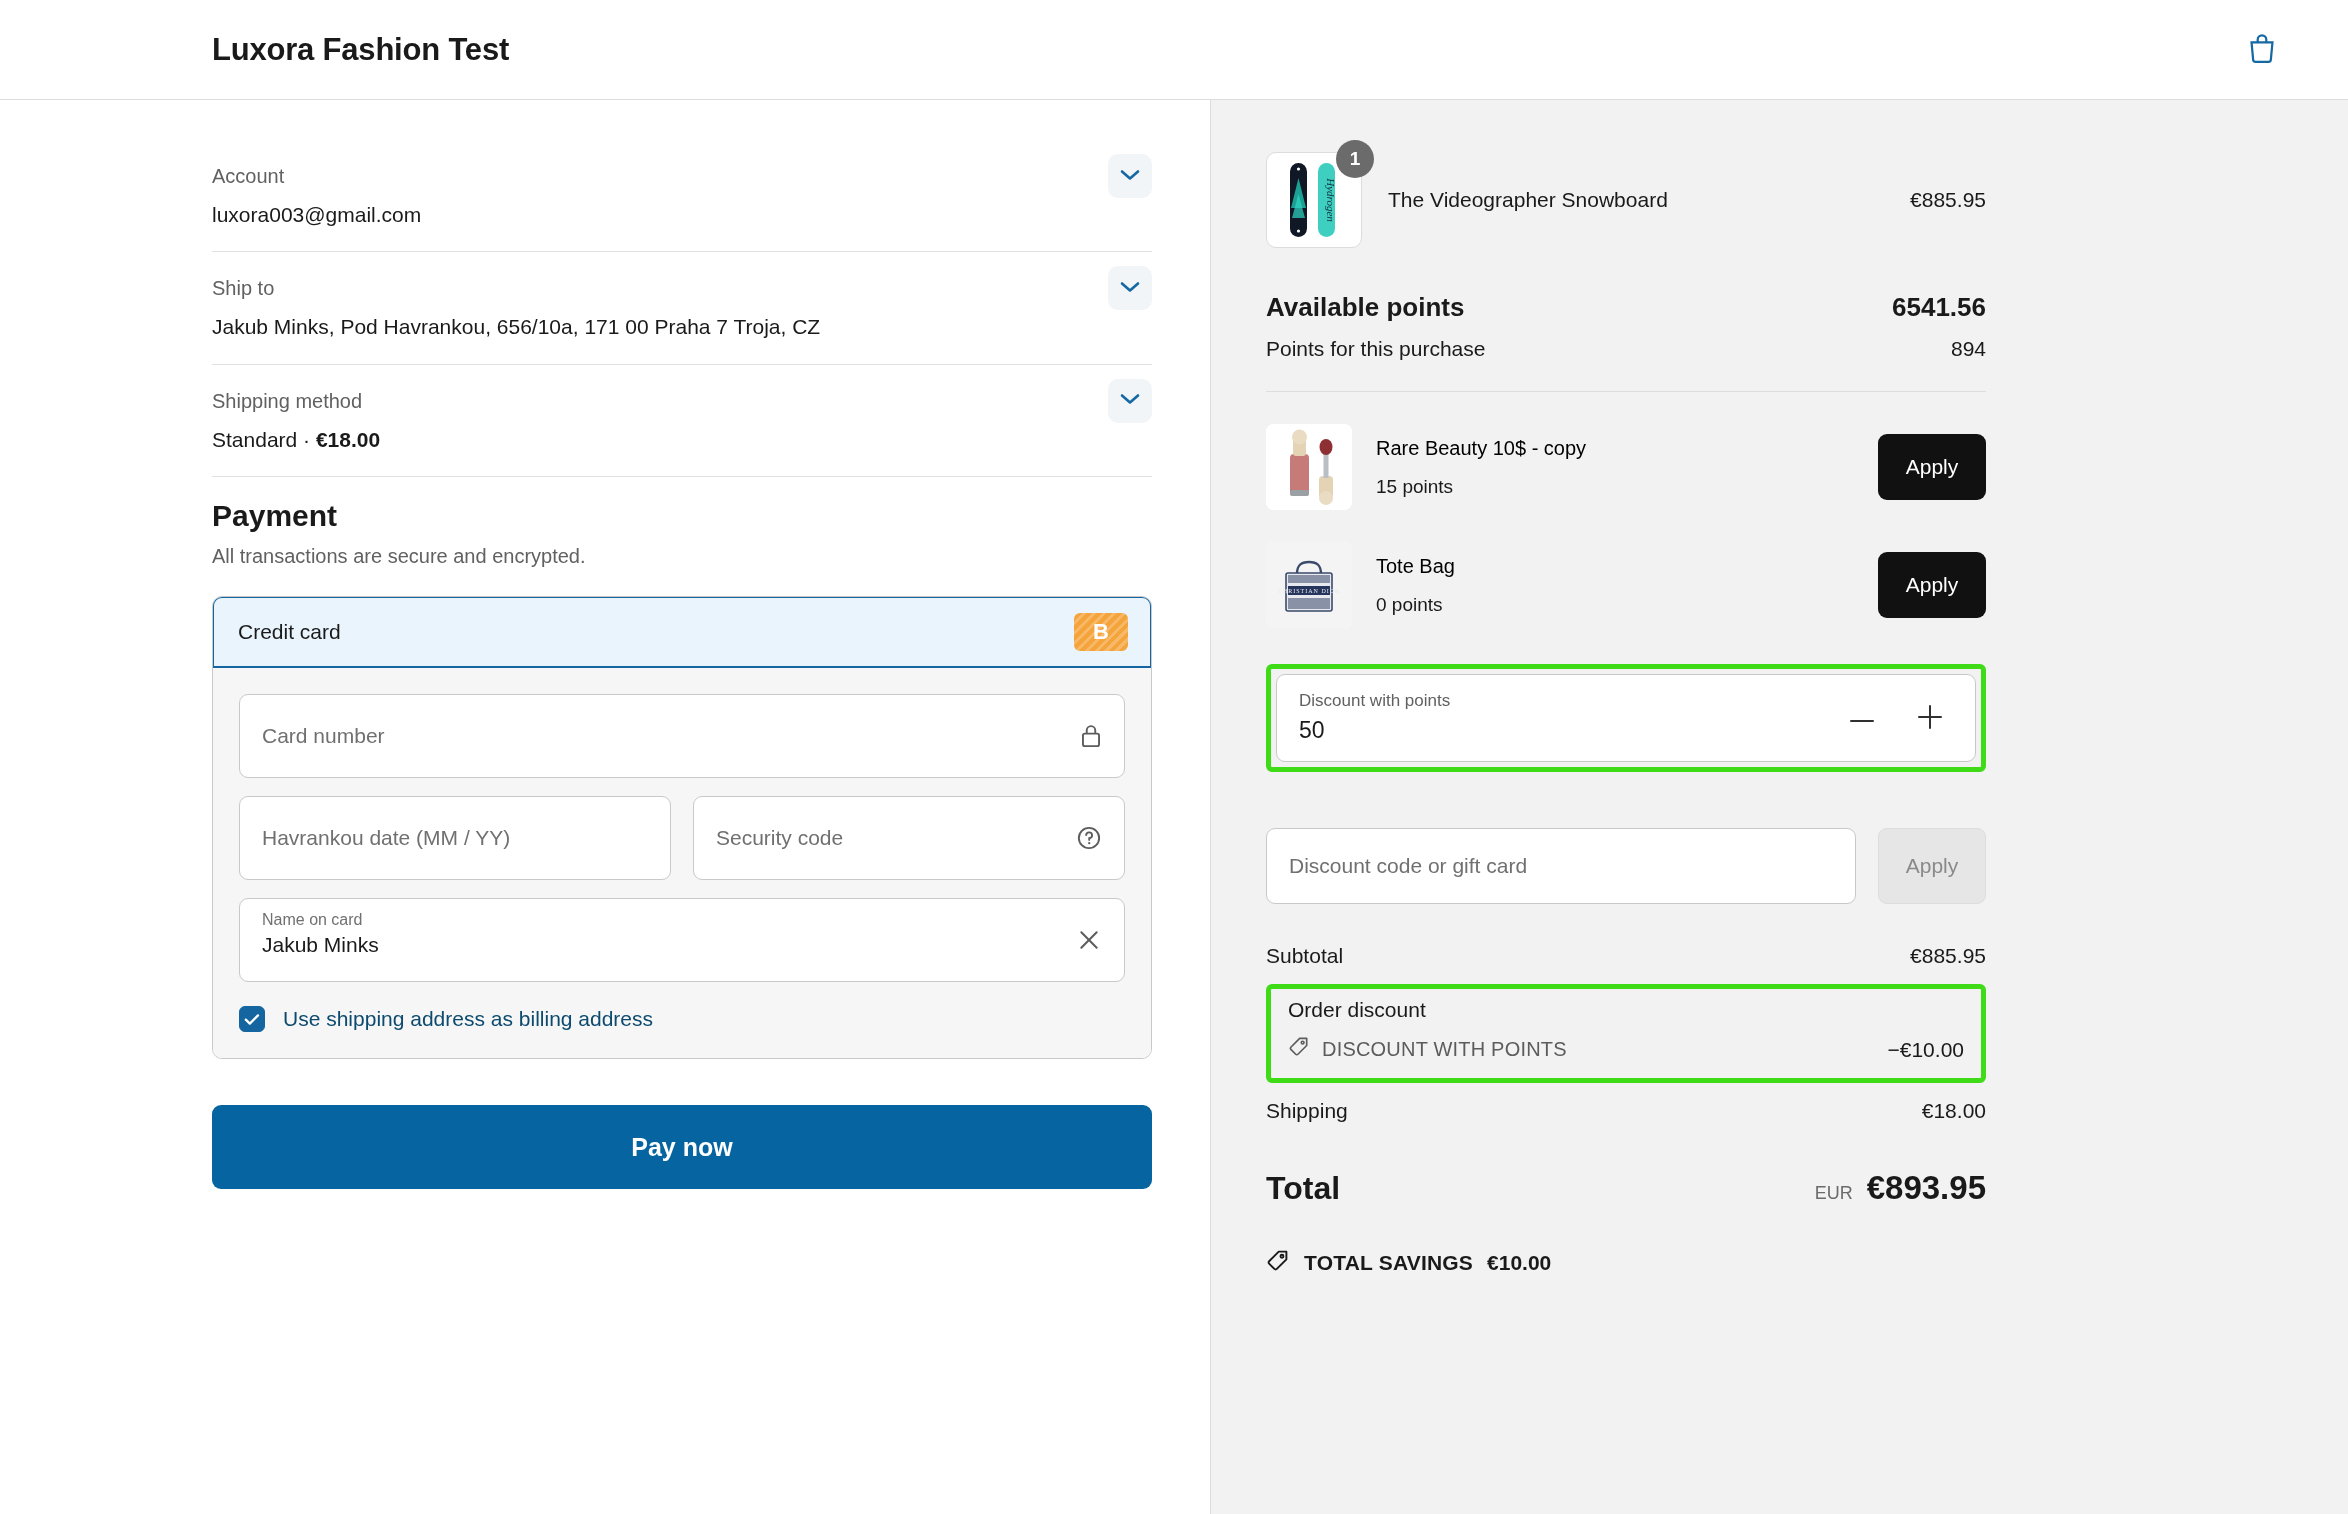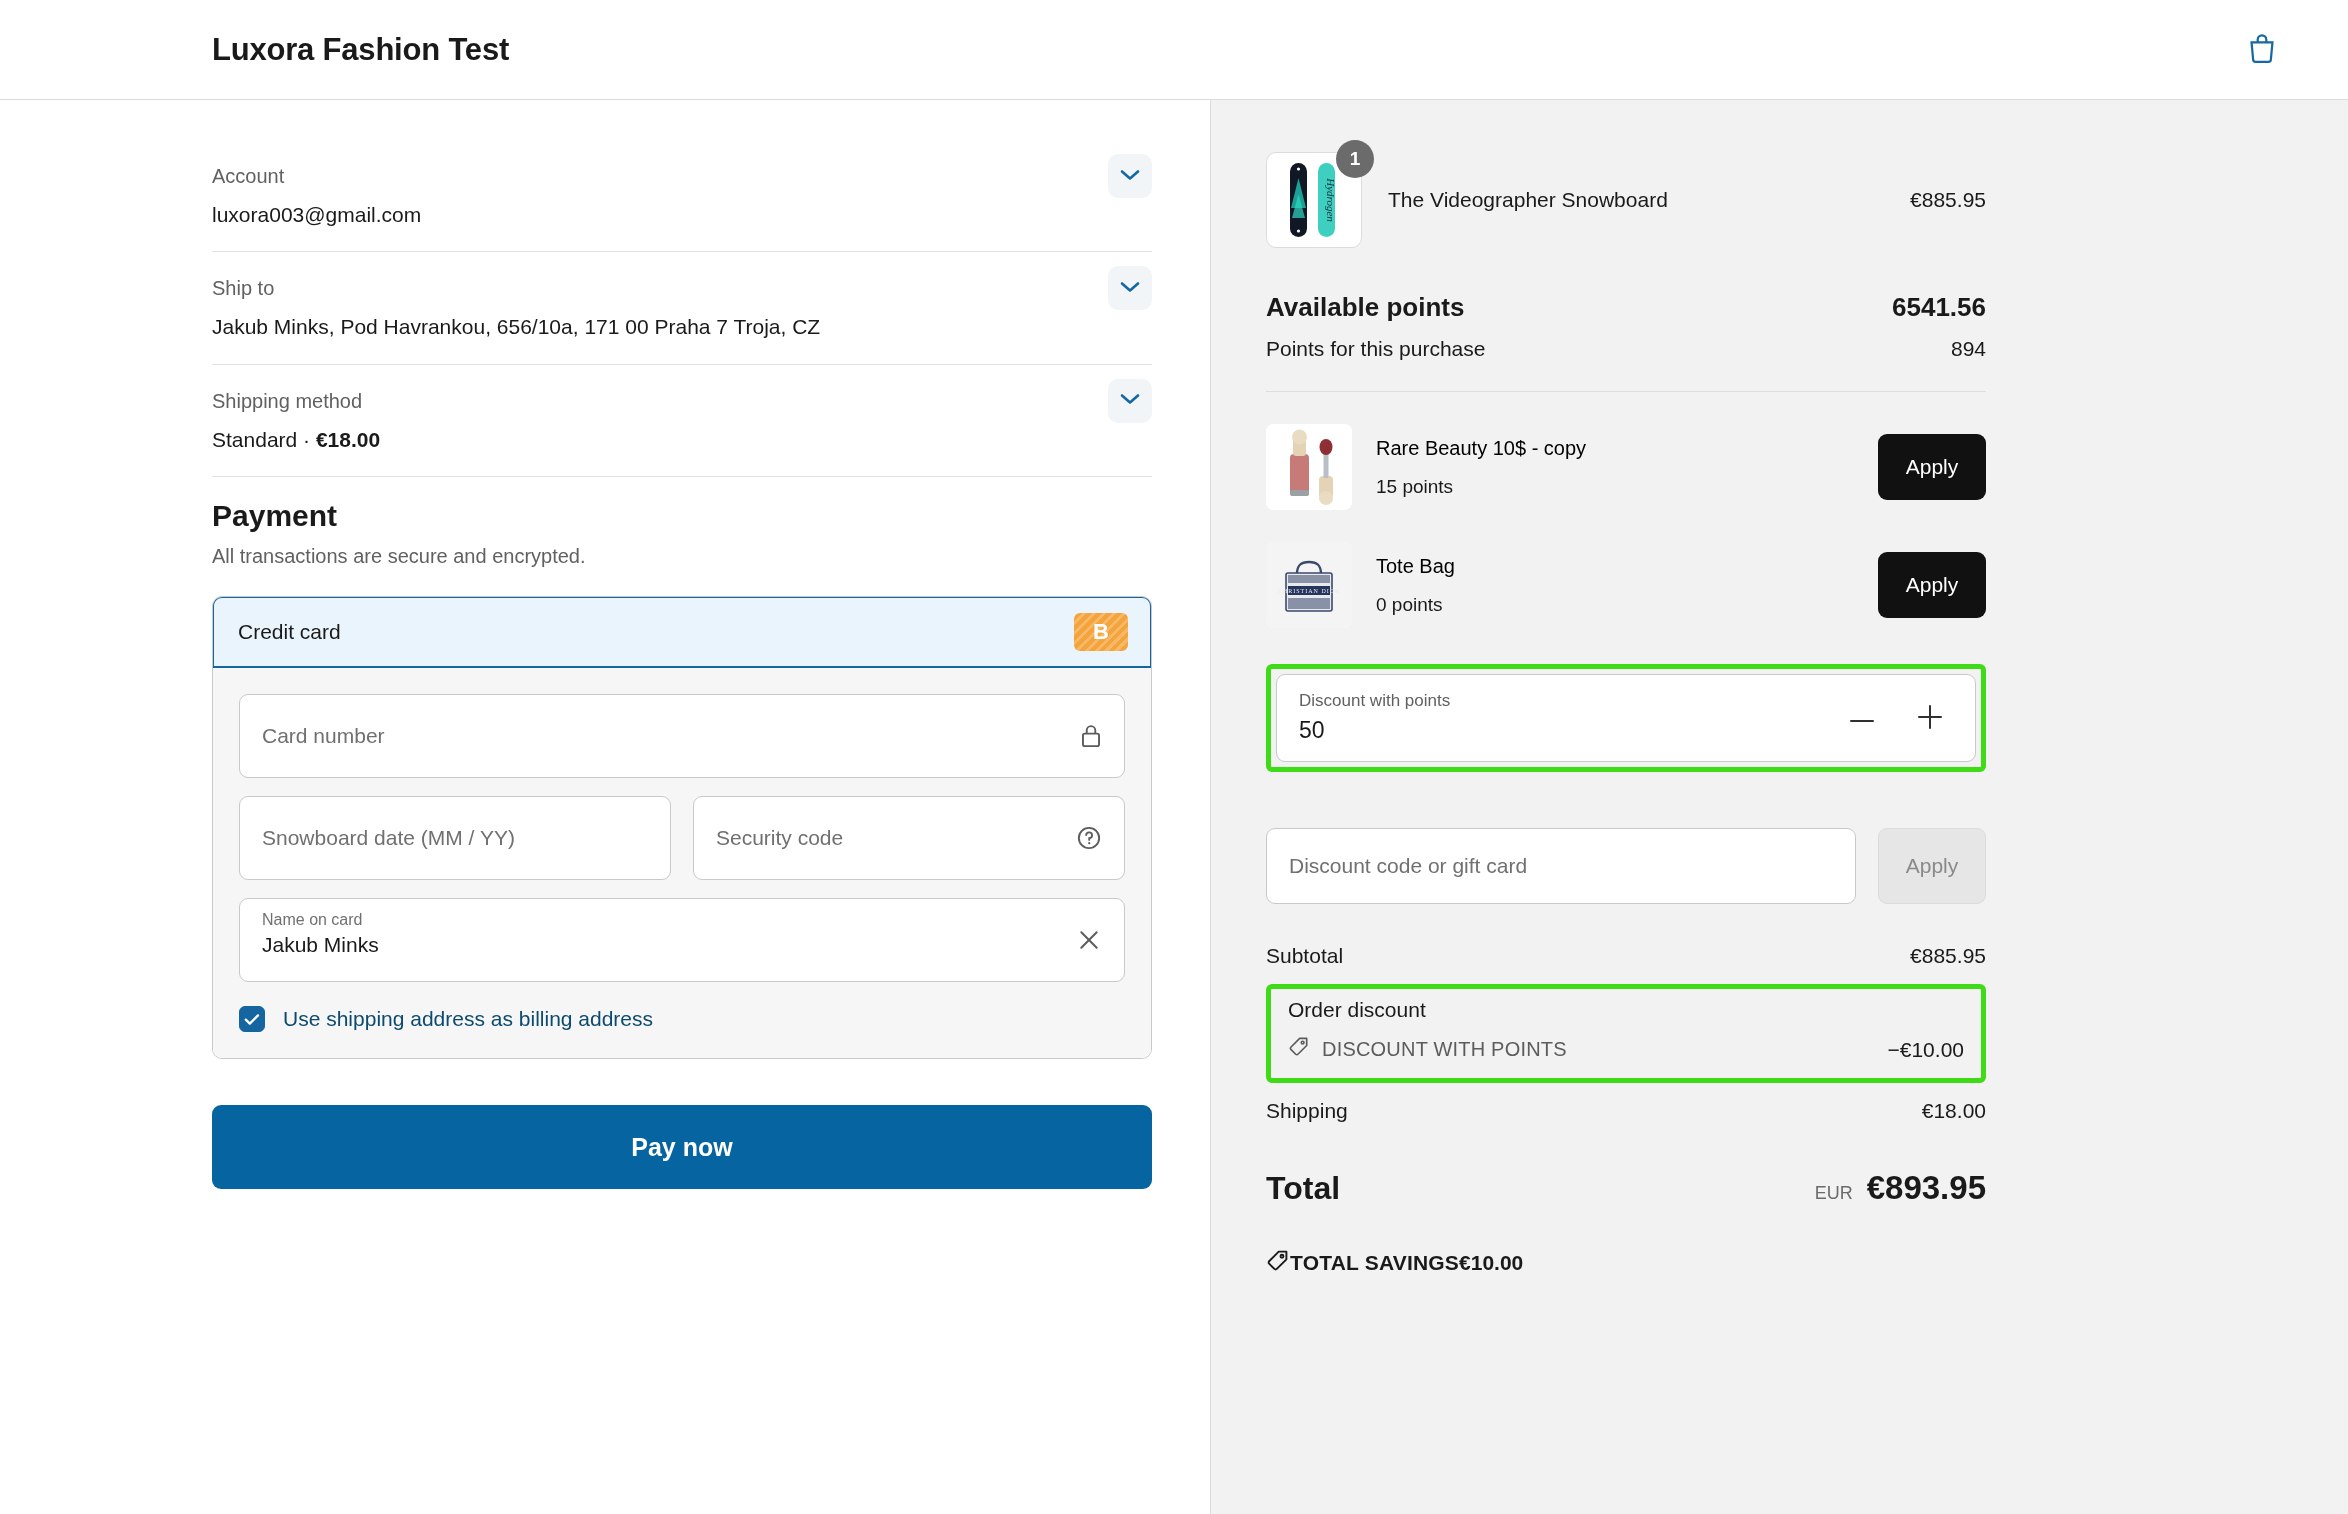--- a/index.html
+++ b/index.html
@@ -164,21 +164,21 @@
   .od-line { display: flex; justify-content: space-between; align-items: center; }
   .od-code { display: flex; align-items: center; gap: 12px; font-size: 20px; color: #5c5c5c; letter-spacing: .2px; }
   .od-amt { font-size: 21px; color: #1a1a1a; }
 
   .total-row { display: flex; justify-content: space-between; align-items: baseline; margin-top: 46px; }
   .total-l { font-size: 32px; font-weight: 700; color: #1a1a1a; }
   .total-r { display: flex; align-items: baseline; gap: 14px; }
   .cur { font-size: 18px; color: #6b6b6b; }
   .total-amt { font-size: 33px; font-weight: 700; color: #1a1a1a; }
 
-  .savings-row { display: flex; align-items: center; margin-top: 42px; }
+  .savings-row { display: flex; align-items: center; gap: 14px; margin-top: 42px; }
   .savings-txt { font-size: 21px; font-weight: 700; color: #1a1a1a; letter-spacing: .2px; }
   .savings-amt { font-size: 21px; font-weight: 700; color: #1a1a1a; }
 </style>
 </head>
 <body>
 
 <div class="page">
 
   <div class="header">
     <div class="shop-title">Luxora Fashion Test</div>
@@ -254,21 +254,21 @@
               <span class="fld-icon">
                 <svg width="22" height="26" viewBox="0 0 18 22" fill="none" stroke="#5c5c5c" stroke-width="1.6">
                   <rect x="2.2" y="9" width="13.6" height="10.6" rx="1.6"></rect>
                   <path d="M5.4 9V6.2a3.6 3.6 0 0 1 7.2 0V9"></path>
                 </svg>
               </span>
             </div>
 
             <div class="fld-row" style="margin-top:18px">
               <div class="fld">
-                <span class="fld-ph">Snowboard date (MM / YY)</span>
+                <span class="fld-ph">Havrankou date (MM / YY)</span>
               </div>
               <div class="fld">
                 <span class="fld-ph">Security code</span>
                 <span class="fld-icon">
                   <svg width="26" height="26" viewBox="0 0 22 22" fill="none" stroke="#5c5c5c" stroke-width="1.6">
                     <circle cx="11" cy="11" r="8.6"></circle>
                     <path d="M8.6 8.5a2.5 2.5 0 1 1 2.6 2.7v1.4" stroke-linecap="round"></path>
                     <circle cx="11.2" cy="15.4" r=".95" fill="#5c5c5c" stroke="none"></circle>
                   </svg>
                 </span>

